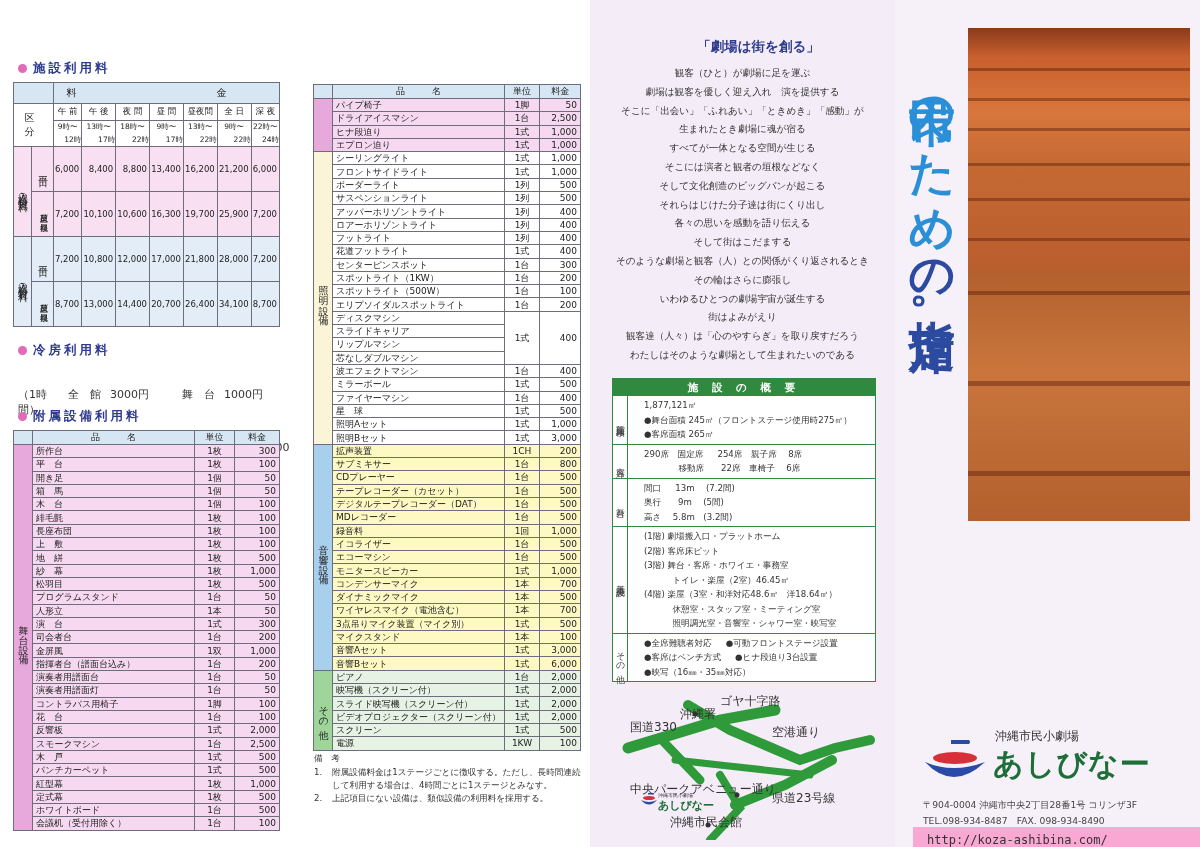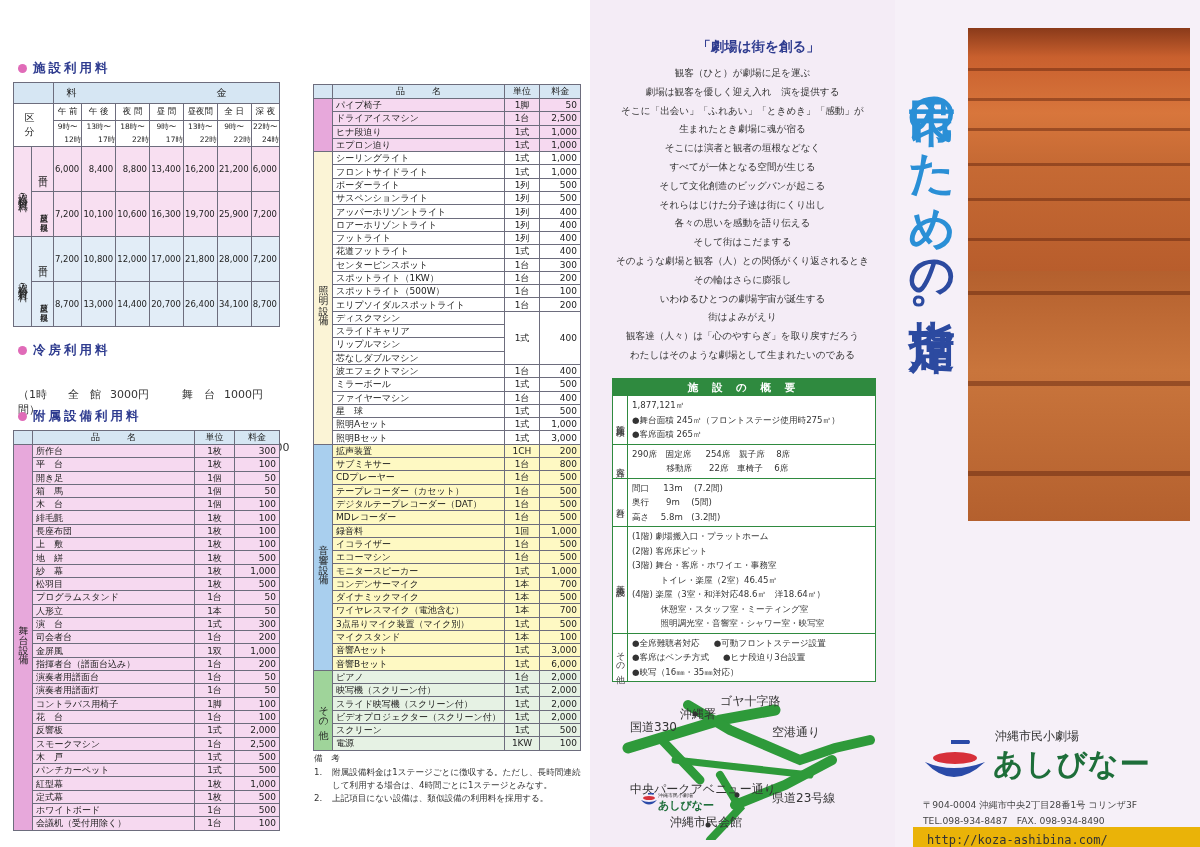--- a/index.html
+++ b/index.html
@@ -55,37 +55,37 @@
 
   
   .poem-title { position: absolute; top: 38px; left: 16px; width: 305px; text-align: center; font-size: 13.5px; color: #2e3b8f; font-weight: bold; }
   .poem { position: absolute; top: 64px; left: 0; width: 305px; text-align: center; font-size: 9.6px; line-height: 18.8px; color: #333; }
   .overview { position: absolute; left: 22px; top: 378px; width: 264px; background: #fff; border: 1.5px solid #2f8a3f; font-size: 8.6px; }
   .overview .ov-title { background: #2f8a3f; color: #fff; text-align: center; font-weight: bold; font-size: 10.5px; letter-spacing: 5px; height: 17px; line-height: 17px; }
   .ov-row { display: flex; border-top: 1px solid #2f8a3f; }
   .ov-row:first-of-type { border-top: none; }
   .ov-cat { width: 15px; flex: none; border-right: 1px solid #2f8a3f; writing-mode: vertical-rl; text-align: center; font-size: 9px; color: #444; padding: 2px 0; letter-spacing: 1px; display: flex; align-items: center; justify-content: center; }
   .ov-body { padding: 2px 4px; line-height: 14.5px; color: #333; }
-  .ov-body div { white-space: pre; }
+  .ov-body div { white-space: pre; margin-left: 12px; }
 
   .map { position: absolute; left: 10px; top: 690px; width: 290px; height: 150px; }
   .map-label { position: absolute; font-size: 12px; color: #333; white-space: nowrap; }
 
   
   .photo { position: absolute; left: 73px; top: 28px; width: 222px; height: 243px; background: linear-gradient(180deg, #8a3a1a 0%, #c9602e 12%, #d8763c 35%, #c66a34 55%, #b85d2c 100%); }
   .photo2 { position: absolute; left: 73px; top: 271px; width: 222px; height: 250px; background: linear-gradient(180deg, #b4602e 0%, #c9753c 40%, #b4602e 100%); }
   .seatrow { position: absolute; left: 0; width: 222px; height: 3px; background: rgba(90,30,10,0.45); }
   .headline { position: absolute; left: 8px; top: 62px; width: 60px; writing-mode: vertical-rl; font-family: "DejaVu Serif", serif; font-size: 46px; font-weight: bold; line-height: 60px; letter-spacing: 2px; }
   .headline .h1 { color: #2a8fd6; }
   .headline .h2 { color: #2c4aa0; }
   .logo { position: absolute; left: 28px; top: 728px; width: 260px; height: 70px; }
   .logo-org { position: absolute; left: 72px; top: 0; font-size: 12px; color: #333; }
   .logo-name { position: absolute; left: 70px; top: 16px; font-size: 30px; color: #1e6e3a; font-weight: bold; letter-spacing: 1px; }
   .addr { position: absolute; left: 28px; top: 797px; font-size: 9.2px; color: #444; line-height: 16px; }
-  .url-strip { position: absolute; left: 18px; top: 827px; width: 287px; height: 20px; background: #eab308; font-family: "DejaVu Sans Mono", monospace; font-size: 12px; color: #333; padding-left: 14px; line-height: 26px; overflow: hidden; }
+  .url-strip { position: absolute; left: 18px; top: 827px; width: 287px; height: 20px; background: #f9a8d4; font-family: "DejaVu Sans Mono", monospace; font-size: 12px; color: #333; padding-left: 14px; line-height: 26px; overflow: hidden; }
 </style>
 </head>
 <body>
 
 <div id="p1" class="panel">
   <div class="sec-title" style="top:60px">
     <span class="dot"></span>
     <span>施設利用料</span>
   </div>
 
@@ -632,22 +632,22 @@
   </div>
 </div>
 
 <div id="p3" class="panel">
   <div class="poem-title">「劇場は街を創る」</div>
   <div class="poem" id="poem">
       <div>観客（ひと）が劇場に足を運ぶ</div>
       <div>劇場は観客を優しく迎え入れ　演を提供する</div>
       <div>そこに「出会い」「ふれあい」「ときめき」「感動」が</div>
       <div>生まれたとき劇場に魂が宿る</div>
+      <div>すべてが一体となる空間が生じる</div>
       <div>そこには演者と観者の垣根などなく</div>
-      <div>すべてが一体となる空間が生じる</div>
       <div>そして文化創造のビッグバンが起こる</div>
       <div>それらはじけた分子達は街にくり出し</div>
       <div>各々の思いを感動を語り伝える</div>
       <div>そして街はこだまする</div>
       <div>そのような劇場と観客（人）との関係がくり返されるとき</div>
       <div>その輪はさらに膨張し</div>
       <div>いわゆるひとつの劇場宇宙が誕生する</div>
       <div>街はよみがえり</div>
       <div>観客達（人々）は「心のやすらぎ」を取り戻すだろう</div>
       <div>わたしはそのような劇場として生まれたいのである</div>

